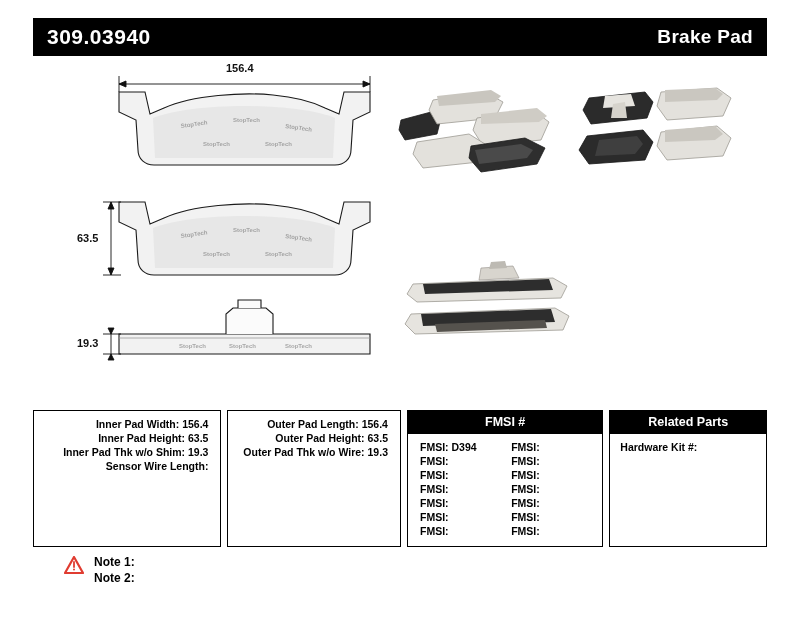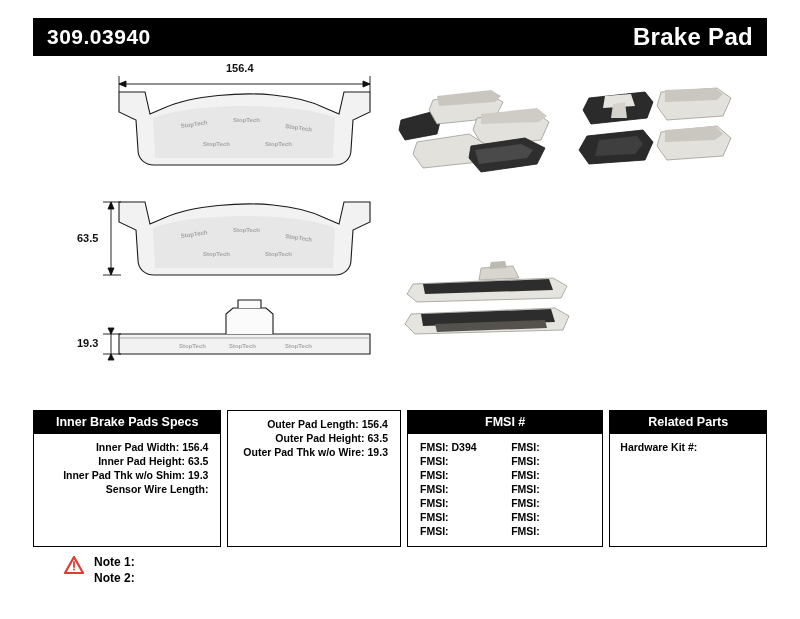--- a/index.html
+++ b/index.html
@@ -30,21 +30,21 @@
     justify-content: space-between;
     padding: 0 14px;
     box-sizing: border-box;
   }
   .header .part-number {
     font-size: 21px;
     font-weight: bold;
     letter-spacing: 0.5px;
   }
   .header .doc-type {
-    font-size: 24px;
+    font-size: 19px;
     font-weight: bold;
     letter-spacing: 0.3px;
   }
 
   
   .drawings {
     position: absolute;
     left: 33px;
     top: 62px;
     width: 734px;
@@ -274,21 +274,20 @@
   </svg>
 
   <div class="dimline-label" style="left:193px; top:0px;">156.4</div>
   <div class="dimline-label" style="left:44px; top:170px;">63.5</div>
   <div class="dimline-label" style="left:44px; top:275px;">19.3</div>
 </div>
 
 <div class="tables">
 
   <div class="tbl t1">
-    <div class="thead">Inner Brake Pads Specs</div>
     <div class="tbody">
       <div class="spec-row">
         <span>Inner Pad Width:</span>
         <span class="val">156.4</span>
       </div>
       <div class="spec-row">
         <span>Inner Pad Height:</span>
         <span class="val">63.5</span>
       </div>
       <div class="spec-row">

